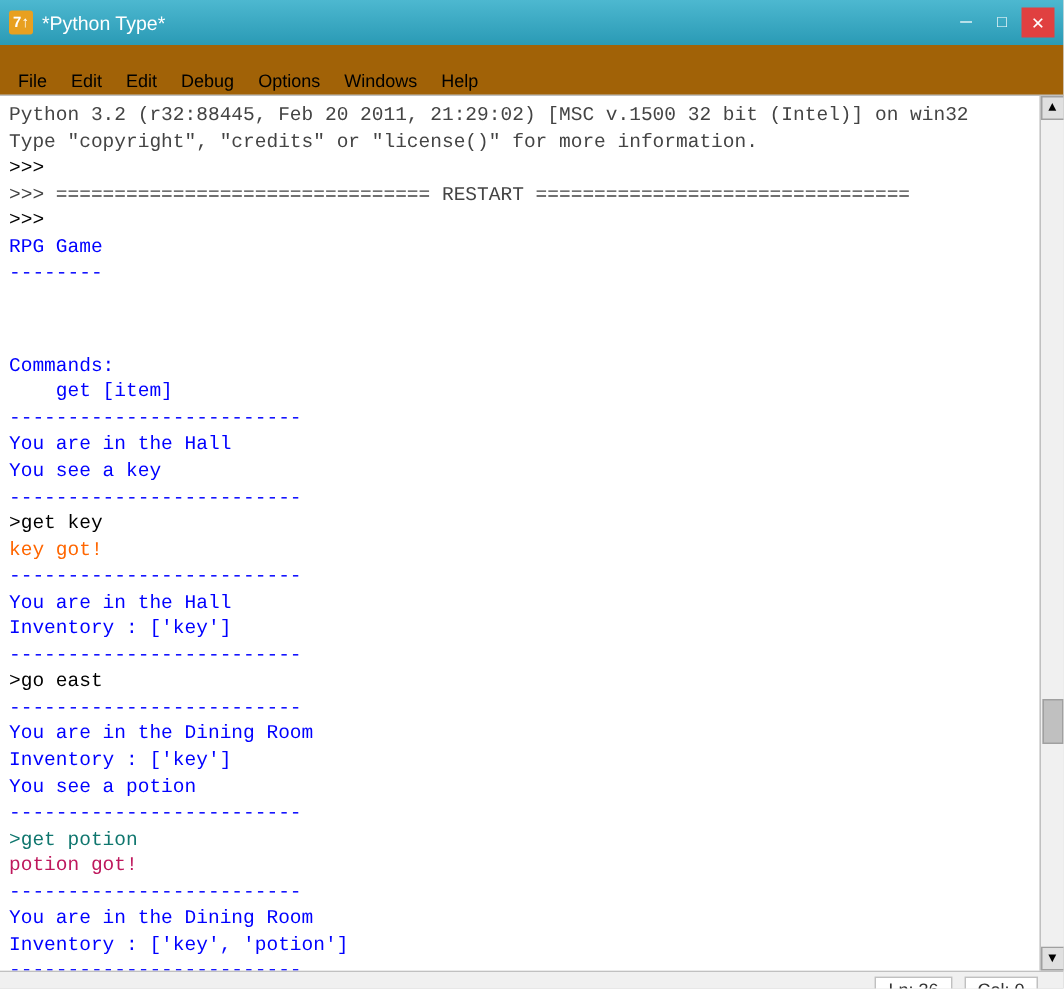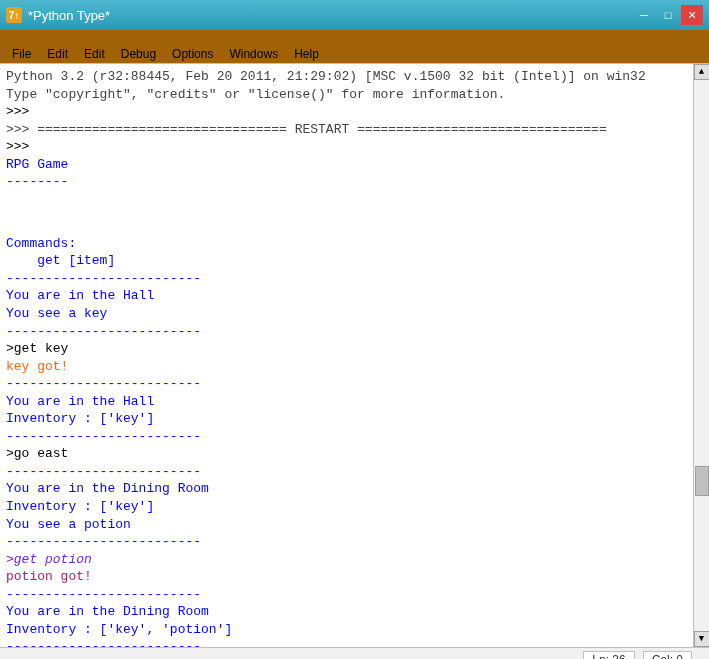--- a/index.html
+++ b/index.html
@@ -196,21 +196,21 @@
       <span class="line" style="color: rgb(0, 0, 255);">-------------------------</span>
       <span class="line" style="color: rgb(0, 0, 255);">You are in the Hall</span>
       <span class="line" style="color: rgb(0, 0, 255);">Inventory : ['key']</span>
       <span class="line" style="color: rgb(0, 0, 255);">-------------------------</span>
       <span class="line" style="color: rgb(0, 0, 0);">&gt;go east</span>
       <span class="line" style="color: rgb(0, 0, 255);">-------------------------</span>
       <span class="line" style="color: rgb(0, 0, 255);">You are in the Dining Room</span>
       <span class="line" style="color: rgb(0, 0, 255);">Inventory : ['key']</span>
       <span class="line" style="color: rgb(0, 0, 255);">You see a potion</span>
       <span class="line" style="color: rgb(0, 0, 255);">-------------------------</span>
-      <span class="line" style="color: #6d28d9; font-style: italic;">&gt;get potion</span>
+      <span class="line" style="color: #0f766e;">&gt;get potion</span>
       <span class="line" style="color: #be185d;">potion got!</span>
       <span class="line" style="color: rgb(0, 0, 255);">-------------------------</span>
       <span class="line" style="color: rgb(0, 0, 255);">You are in the Dining Room</span>
       <span class="line" style="color: rgb(0, 0, 255);">Inventory : ['key', 'potion']</span>
       <span class="line" style="color: rgb(0, 0, 255);">-------------------------</span>
     </div>
   <div class="scrollbar">
     <div class="scroll-btn">▲</div>
     <div class="scroll-track">
       <div class="scroll-thumb"></div>

